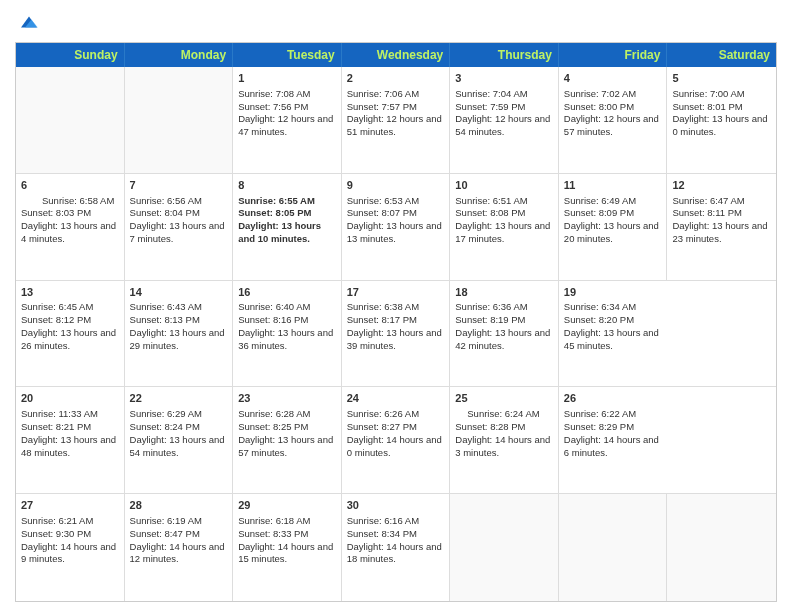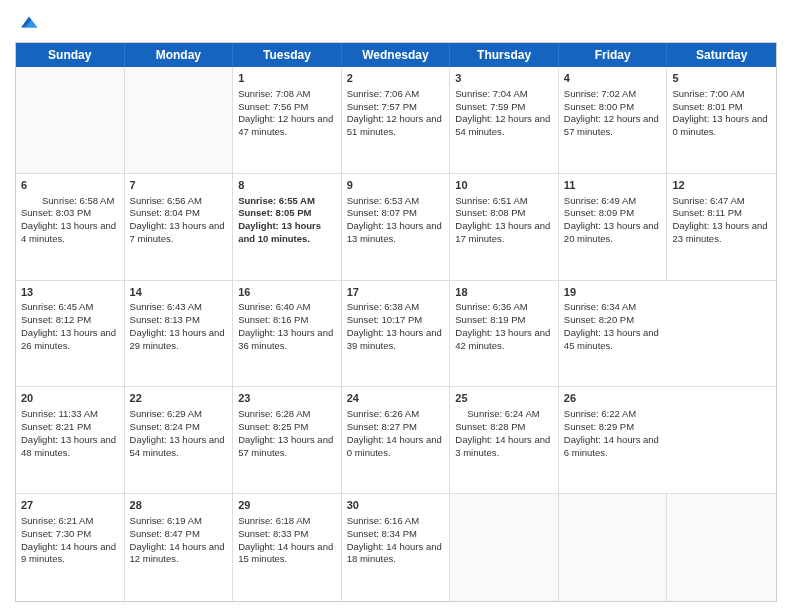--- a/index.html
+++ b/index.html
@@ -64,25 +64,25 @@
       border: 1px solid #ccc;
       display: flex;
       flex-direction: column;
     }
     .cal-header {
       display: grid;
       grid-template-columns: repeat(7, 1fr);
       background: #1565c0;
     }
     .cal-header-cell {
-      color: #ffffff;
+      color: #bef264;
       font-size: 12px;
       font-weight: bold;
       padding: 5px 6px;
-      text-align: center;
+      text-align: right;
       border-right: 1px solid #2979c8;
     }
     .cal-header-cell:last-child { border-right: none; }
     .cal-body {
       flex: 1;
       display: grid;
       grid-template-rows: repeat(5, 1fr);
     }
     .cal-row {
       display: grid;
@@ -185,21 +185,21 @@
           <div class="cal-cell"><span class="day-num">13</span><span style="white-space: pre-line;">Sunrise: 6:45 AM
 Sunset: 8:12 PM
 Daylight: 13 hours and 26 minutes.</span></div>
           <div class="cal-cell"><span class="day-num">14</span><span style="white-space: pre-line;">Sunrise: 6:43 AM
 Sunset: 8:13 PM
 Daylight: 13 hours and 29 minutes.</span></div>
           <div class="cal-cell"><span class="day-num">16</span><span style="white-space: pre-line;">Sunrise: 6:40 AM
 Sunset: 8:16 PM
 Daylight: 13 hours and 36 minutes.</span></div>
           <div class="cal-cell"><span class="day-num">17</span><span style="white-space: pre-line;">Sunrise: 6:38 AM
-Sunset: 10:17 PM
+Sunset: 8:17 PM
 Daylight: 13 hours and 39 minutes.</span></div>
           <div class="cal-cell"><span class="day-num">18</span><span style="white-space: pre-line;">Sunrise: 6:36 AM
 Sunset: 8:19 PM
 Daylight: 13 hours and 42 minutes.</span></div>
           <div class="cal-cell"><span class="day-num">19</span><span style="white-space: pre-line;">Sunrise: 6:34 AM
 Sunset: 8:20 PM
 Daylight: 13 hours and 45 minutes.</span></div>
         </div>
         <div class="cal-row">
           <div class="cal-cell"><span class="day-num">20</span><span style="white-space: pre-line;">Sunrise: 11:33 AM
@@ -216,21 +216,21 @@
 Daylight: 14 hours and 0 minutes.</span></div>
           <div class="cal-cell"><span class="day-num">25</span><span style="white-space: pre-line; margin-left: 12px;">Sunrise: 6:24 AM
 Sunset: 8:28 PM
 Daylight: 14 hours and 3 minutes.</span></div>
           <div class="cal-cell"><span class="day-num">26</span><span style="white-space: pre-line;">Sunrise: 6:22 AM
 Sunset: 8:29 PM
 Daylight: 14 hours and 6 minutes.</span></div>
         </div>
         <div class="cal-row">
           <div class="cal-cell"><span class="day-num">27</span><span style="white-space: pre-line;">Sunrise: 6:21 AM
-Sunset: 7:30 PM
+Sunset: 9:30 PM
 Daylight: 14 hours and 9 minutes.</span></div>
           <div class="cal-cell"><span class="day-num">28</span><span style="white-space: pre-line;">Sunrise: 6:19 AM
 Sunset: 8:47 PM
 Daylight: 14 hours and 12 minutes.</span></div>
           <div class="cal-cell"><span class="day-num">29</span><span style="white-space: pre-line;">Sunrise: 6:18 AM
 Sunset: 8:33 PM
 Daylight: 14 hours and 15 minutes.</span></div>
           <div class="cal-cell"><span class="day-num">30</span><span style="white-space: pre-line;">Sunrise: 6:16 AM
 Sunset: 8:34 PM
 Daylight: 14 hours and 18 minutes.</span></div>

